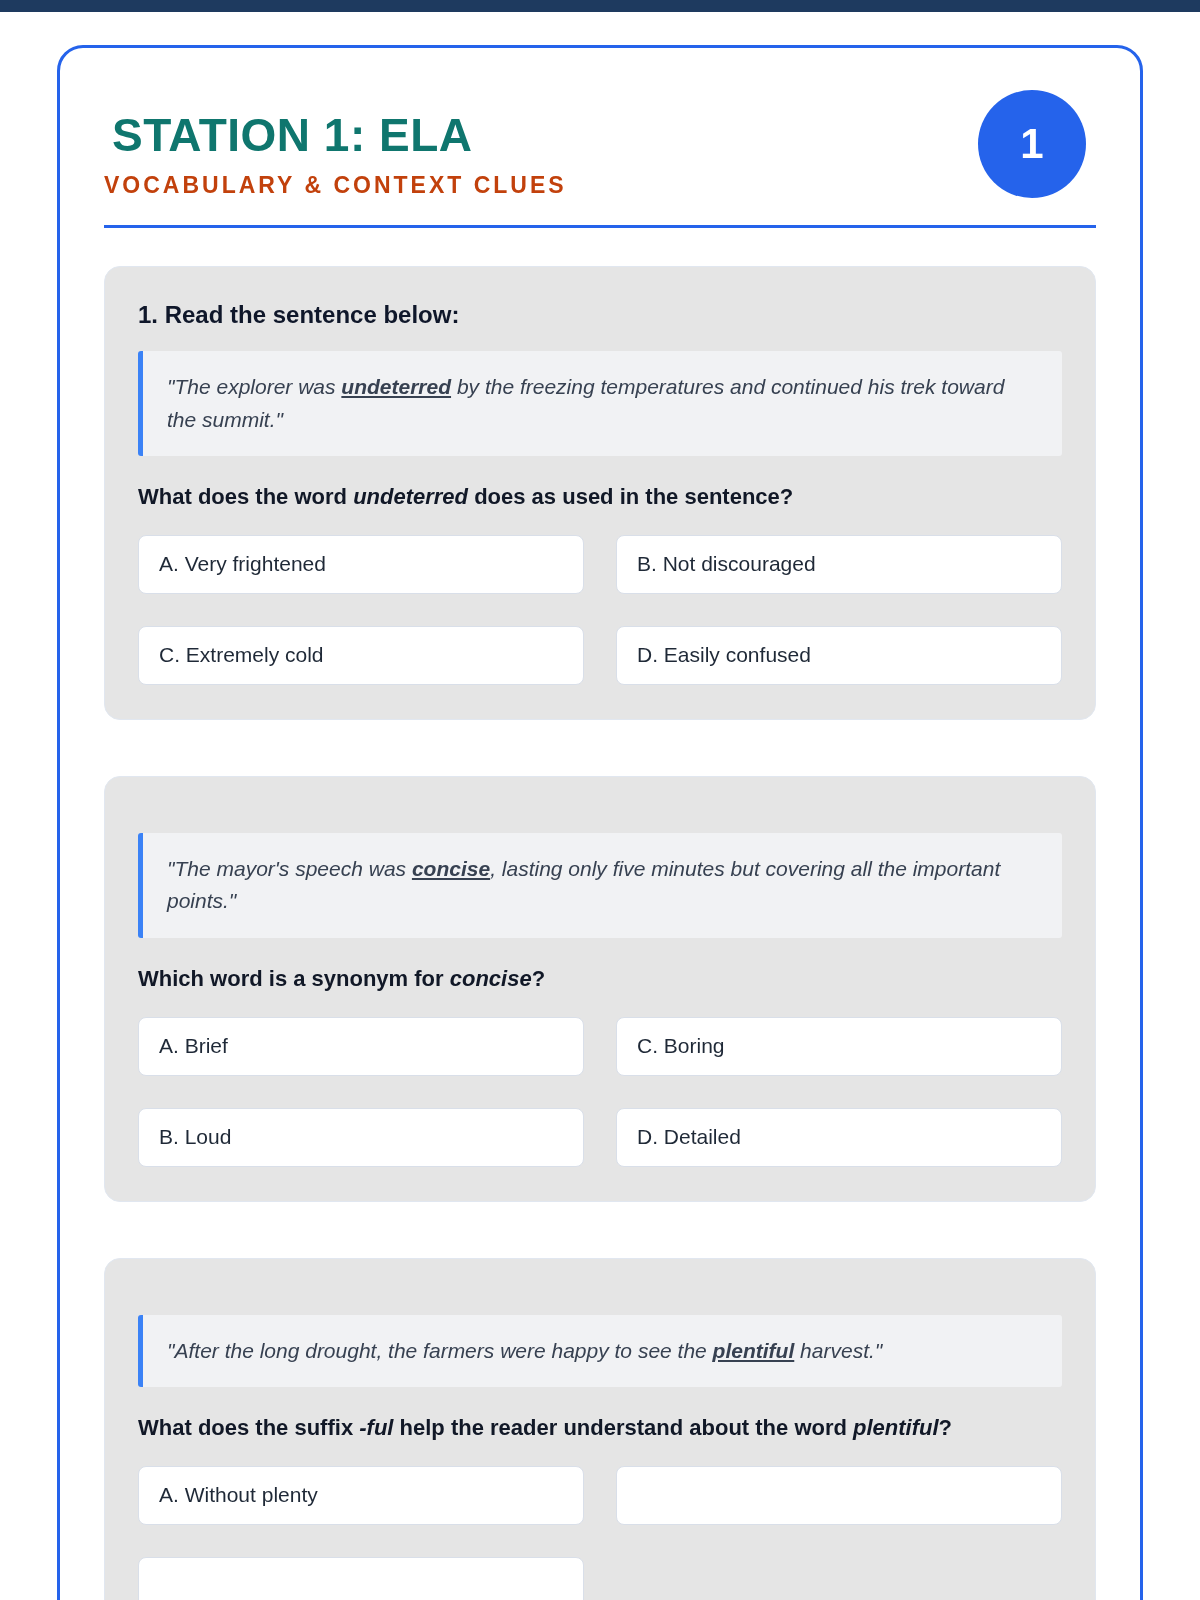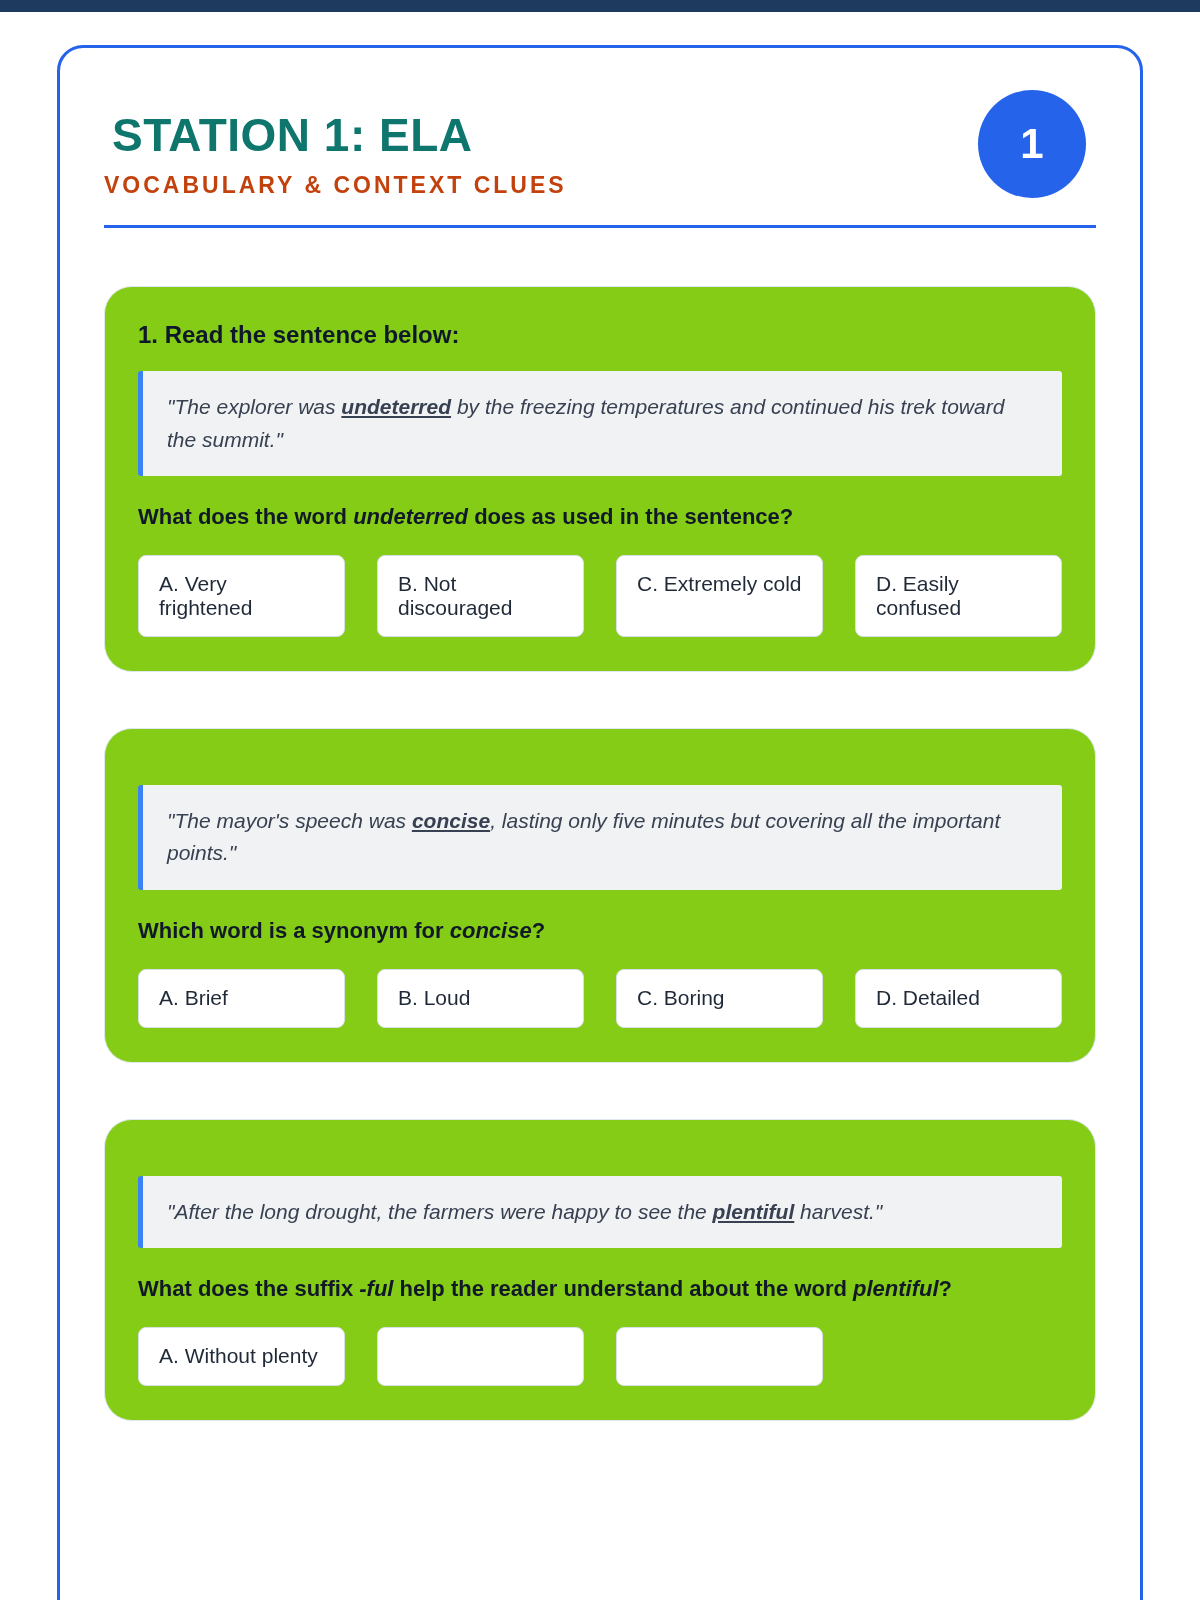--- a/index.html
+++ b/index.html
@@ -38,24 +38,24 @@
     width:108px; height:108px; border-radius:50%;
     background:#2563eb; color:#ffffff;
     display:flex; align-items:center; justify-content:center;
     font-size:42px; font-weight:700;
   }
   .divider {
     margin:26px 4px 0 4px;
     height:3px; background:#2563eb; border:none;
   }
   .qcard {
-    margin:58px 4px 0 4px;
-    background:#84cc16;
+    margin:38px 4px 0 4px;
+    background:#e5e5e5;
     border:1px solid #e1e7f0;
-    border-radius:28px;
+    border-radius:16px;
     padding:34px 33px;
   }
   .qcard + .qcard { margin-top:56px; }
   .qheading {
     font-size:24px; font-weight:700; color:#0f172a;
   }
   .quote {
     margin-top:22px;
     background:#f1f2f4;
     border-left:5px solid #3b82f6;
@@ -68,21 +68,21 @@
   .quote .kw { font-weight:700; text-decoration:underline; }
   .prompt {
     margin-top:26px;
     font-size:22px; font-weight:700; color:#111827;
     line-height:1.4;
   }
   .prompt .it { font-style:italic; }
   .options {
     margin-top:22px;
     display:grid;
-    grid-template-columns:1fr 1fr 1fr 1fr;
+    grid-template-columns:1fr 1fr;
     gap:32px;
   }
   .option {
     background:#ffffff;
     border:1px solid #d9dfe9;
     border-radius:8px;
     padding:16px 20px;
     font-size:21px; color:#1f2937;
     min-height:59px;
     cursor:pointer;
@@ -113,22 +113,22 @@
       <div class="option">C. Extremely cold</div>
       <div class="option">D. Easily confused</div>
     </div>
   </div>
 
   <div class="qcard">
     <div class="quote"><span>"The mayor's speech was </span><span class="kw">concise</span><span>, lasting only five minutes but covering all the important points."</span></div>
     <div class="prompt"><span>Which word is a synonym for </span><span class="it">concise</span><span>?</span><span class="it"></span><span></span></div>
     <div class="options">
       <div class="option">A. Brief</div>
+      <div class="option">C. Boring</div>
       <div class="option">B. Loud</div>
-      <div class="option">C. Boring</div>
       <div class="option">D. Detailed</div>
     </div>
   </div>
 
   <div class="qcard">
     <div class="quote"><span>"After the long drought, the farmers were happy to see the </span><span class="kw">plentiful</span><span> harvest."</span></div>
     <div class="prompt"><span>What does the suffix </span><span class="it">-ful</span><span> help the reader understand about the word </span><span class="it">plentiful</span><span>?</span></div>
     <div class="options">
       <div class="option">A. Without plenty</div>
       <div class="option"></div>

